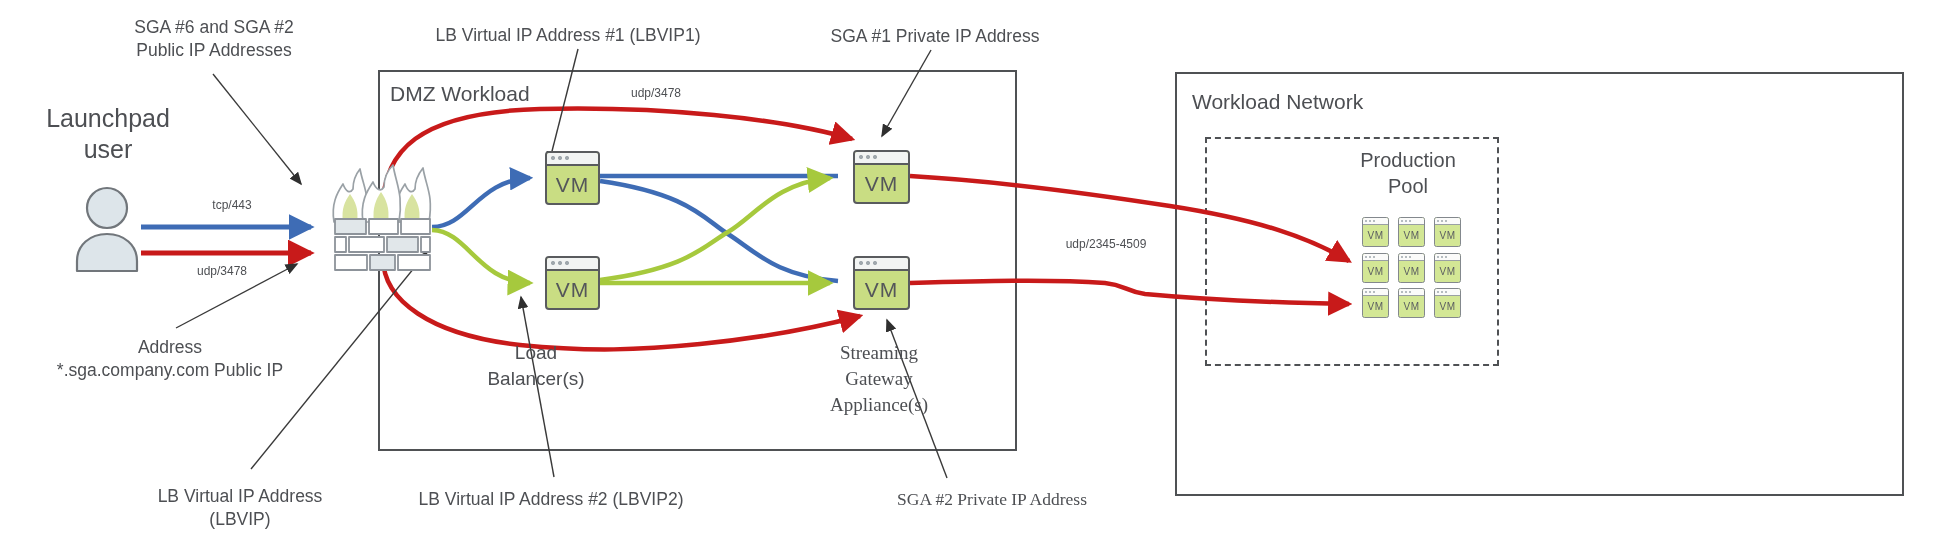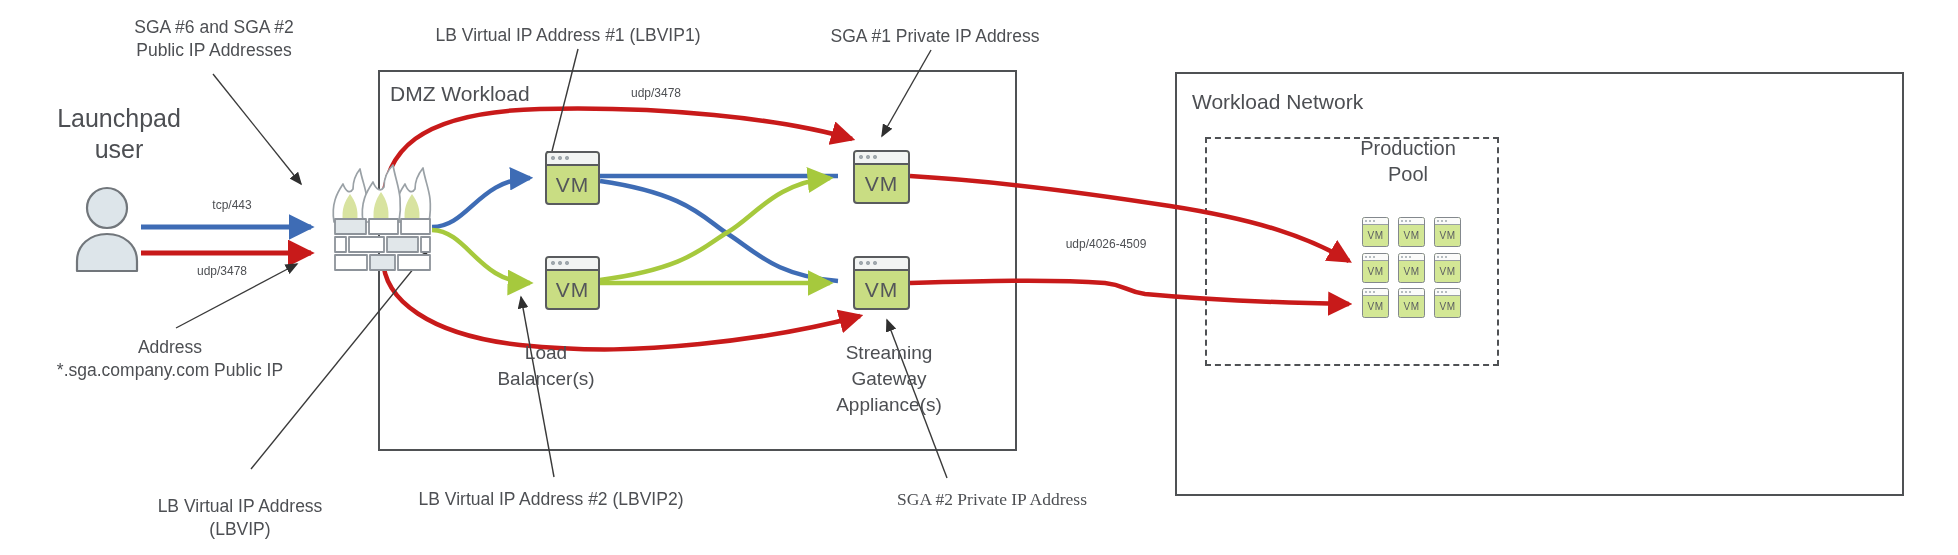--- a/index.html
+++ b/index.html
@@ -4,25 +4,25 @@
 <style>
   html,body{margin:0;padding:0;background:#ffffff;}
   #canvas{
     position:relative;width:1958px;height:555px;background:#ffffff;overflow:hidden;
     font-family:"Liberation Sans","DejaVu Sans",sans-serif;color:#4d4f53;
   }
   .net-box{position:absolute;border:2px solid #4f5154;background:transparent;z-index:1;}
   .dash-box{position:absolute;border:2px dashed #4f5154;z-index:1;}
   .lbl{position:absolute;z-index:5;color:#4d4f53;white-space:nowrap;}
   .ctr{transform:translateX(-50%);text-align:center;}
-  .t-big{font-size:25px;line-height:31px;margin-left:11px;}
+  .t-big{font-size:25px;line-height:31px;}
   .t-title{font-size:21px;line-height:24px;}
   .t-ann{font-size:17.5px;line-height:23px;}
   .t-port{font-size:12px;line-height:20px;}
-  .t-node{font-size:19px;line-height:26px;margin-left:10px;}
+  .t-node{font-size:19px;line-height:26px;}
   .t-pool{font-size:20px;line-height:26px;}
   svg.layer{position:absolute;left:0;top:0;z-index:3;}
   
   .vm{
     position:absolute;width:55px;height:54px;border:2.5px solid #595b5e;border-radius:4px;
     background:var(--vmgreen);box-sizing:border-box;z-index:4;overflow:hidden;
   }
   .vm .bar{
     height:11px;background:#f2f4f3;border-bottom:2px solid #595b5e;
     background-image:radial-gradient(circle at 6px 5px,#a0a8ad 1.6px,transparent 2.4px),
@@ -192,42 +192,42 @@
   <div class="lbl ctr t-big" style="left:108px;top:103px;">
     <div>Launchpad</div>
     <div>user</div>
   </div>
   <div class="lbl ctr t-port" style="left:232px;top:195px;text-align:center;">tcp/443</div>
   <div class="lbl ctr t-port" style="left:222px;top:261px;">udp/3478</div>
   <div class="lbl ctr t-ann" style="left:170px;top:336px;">
     <div>Address</div>
     <div>*.sga.company.com Public IP</div>
   </div>
-  <div class="lbl ctr t-ann" style="left:240px;top:495px;">
+  <div class="lbl ctr t-ann" style="left:240px;top:485px;">
     <div>LB Virtual IP Address</div>
     <div>(LBVIP)</div>
   </div>
   <div class="lbl ctr t-ann" style="left:559px;top:24px;margin-left:9px;">LB Virtual IP Address #1 (LBVIP1)</div>
   <div class="lbl ctr t-ann" style="left:935px;top:25px;">SGA #1 Private IP Address</div>
   <div class="lbl ctr t-ann" style="left:551px;top:488px;">LB Virtual IP Address #2 (LBVIP2)</div>
   <div class="lbl ctr t-ann" style="left:992px;top:488px;font-family:Liberation Serif, serif;">SGA #2 Private IP Address</div>
 
   <div class="lbl t-title" style="left:390px;top:82px;">DMZ Workload</div>
   <div class="lbl ctr t-port" style="left:656px;top:83px;">udp/3478</div>
-  <div class="lbl ctr t-port" style="left:1106px;top:234px;">udp/4026-4509</div>
+  <div class="lbl ctr t-port" style="left:1106px;top:234px;">udp/2345-4509</div>
 
   <div class="lbl ctr t-node" style="left:536px;top:340px;">
     <div>Load</div>
     <div>Balancer(s)</div>
   </div>
-  <div class="lbl ctr t-node" style="left:879px;top:340px;">
+  <div class="lbl ctr t-node" style="left:879px;top:340px;font-family:Liberation Serif, serif;">
     <div>Streaming</div>
     <div>Gateway</div>
     <div>Appliance(s)</div>
   </div>
 
   <div class="lbl t-title" style="left:1192px;top:90px;">Workload Network</div>
-  <div class="lbl ctr t-pool" style="left:1408px;top:135px;">
+  <div class="lbl ctr t-pool" style="left:1408px;top:147px;">
     <div>Production</div>
     <div>Pool</div>
   </div>
 
 </div>
 
 </body></html>

